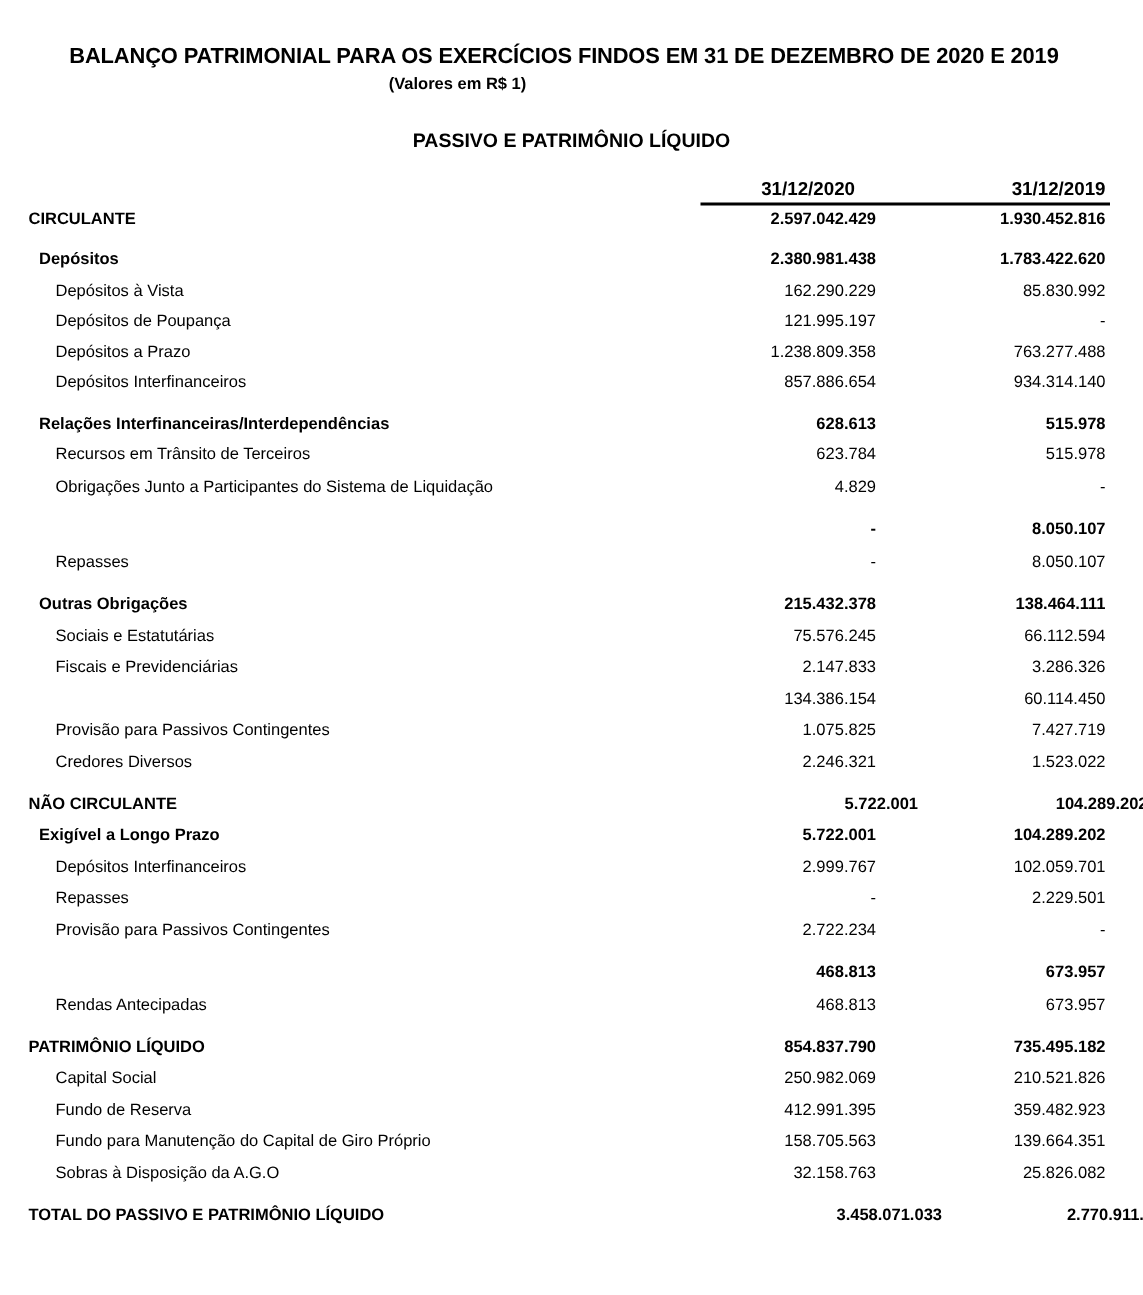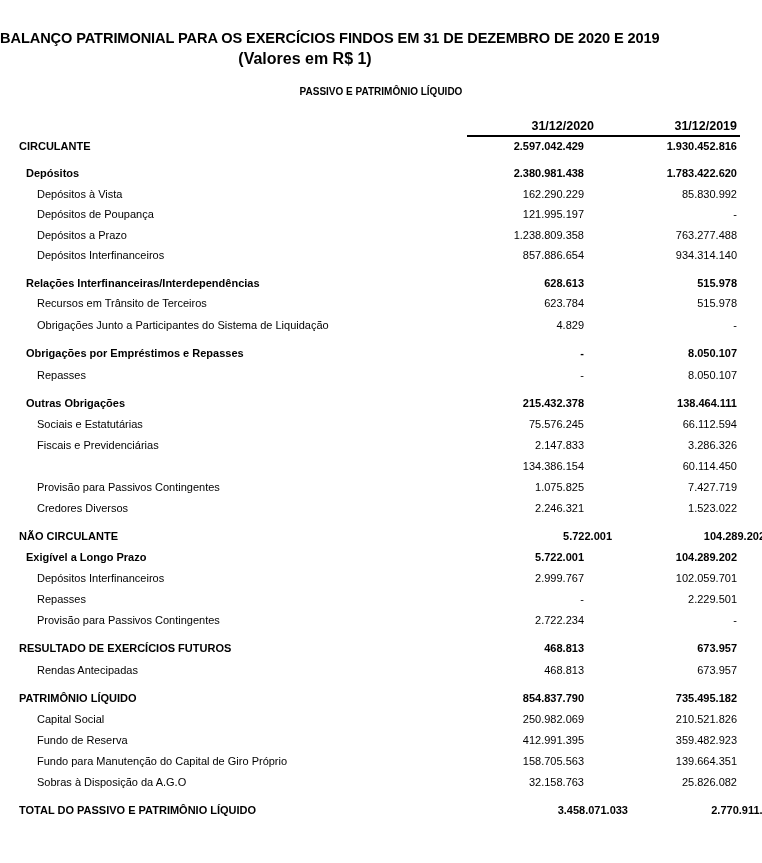--- a/index.html
+++ b/index.html
@@ -3,35 +3,35 @@
 <meta charset="utf-8">
 <style>
   html, body { margin: 0; padding: 0; background: #ffffff; }
   body {
     width: 762px; height: 863px; overflow: hidden;
     font-family: "Liberation Sans", sans-serif;
     color: #000000;
     position: relative;
   }
   .title {
-    position: absolute; left: 0; width: 752px; 
+    position: absolute; left: 0; width: 752px; text-align: center;
     top: 30px; font-size: 14.6px; font-weight: bold; letter-spacing: -0.1px;
   }
   .subtitle {
     position: absolute; left: 0; width: 610px; text-align: center;
-    top: 50px; font-size: 16px; font-weight: bold;
+    top: 50px; font-size: 11px; font-weight: bold;
   }
   .section-title {
     position: absolute; left: 0; width: 762px; text-align: center;
-    top: 86px; font-size: 10px; font-weight: bold;
+    top: 86px; font-size: 13px; font-weight: bold;
   }
   .col-head {
     position: absolute; top: 119px; font-size: 12.5px; font-weight: bold; text-align: right;
   }
-  .col-head.c1 { right: 168px; text-align: center; }
+  .col-head.c1 { right: 192px; text-align: center; }
   .col-head.c2 { right: 25px; }
   .head-rule {
     position: absolute; top: 135px; left: 467px; width: 273px; height: 0;
     border-top: 2px solid #000;
   }
   .row {
     position: absolute; left: 0; width: 762px; height: 20px; font-size: 11px;
   }
   .row .label { position: absolute; top: 0; white-space: nowrap; }
   .row .v1 { position: absolute; right: 178px; top: 0; text-align: left; white-space: nowrap; }
@@ -92,21 +92,20 @@
       <span class="label">Recursos em Trânsito de Terceiros</span>
       <span class="v1">623.784</span>
       <span class="v2">515.978</span>
     </div>
     <div class="row lvl2" style="top: 319px;">
       <span class="label">Obrigações Junto a Participantes do Sistema de Liquidação</span>
       <span class="v1">4.829</span>
       <span class="v2">-</span>
     </div>
     <div class="row lvl1 bold" style="top: 347px;">
-      <span class="label">Obrigações por Empréstimos e Repasses</span>
       <span class="v1">-</span>
       <span class="v2">8.050.107</span>
     </div>
     <div class="row lvl2" style="top: 369px;">
       <span class="label">Repasses</span>
       <span class="v1">-</span>
       <span class="v2">8.050.107</span>
     </div>
     <div class="row lvl1 bold" style="top: 397px;">
       <span class="label">Outras Obrigações</span>
@@ -156,21 +155,20 @@
       <span class="label">Repasses</span>
       <span class="v1">-</span>
       <span class="v2">2.229.501</span>
     </div>
     <div class="row lvl2" style="top: 614px;">
       <span class="label">Provisão para Passivos Contingentes</span>
       <span class="v1">2.722.234</span>
       <span class="v2">-</span>
     </div>
     <div class="row lvl0 bold" style="top: 642px;">
-      <span class="label">RESULTADO DE EXERCÍCIOS FUTUROS</span>
       <span class="v1">468.813</span>
       <span class="v2">673.957</span>
     </div>
     <div class="row lvl2" style="top: 664px;">
       <span class="label">Rendas Antecipadas</span>
       <span class="v1">468.813</span>
       <span class="v2">673.957</span>
     </div>
     <div class="row lvl0 bold" style="top: 692px;">
       <span class="label">PATRIMÔNIO LÍQUIDO</span>

